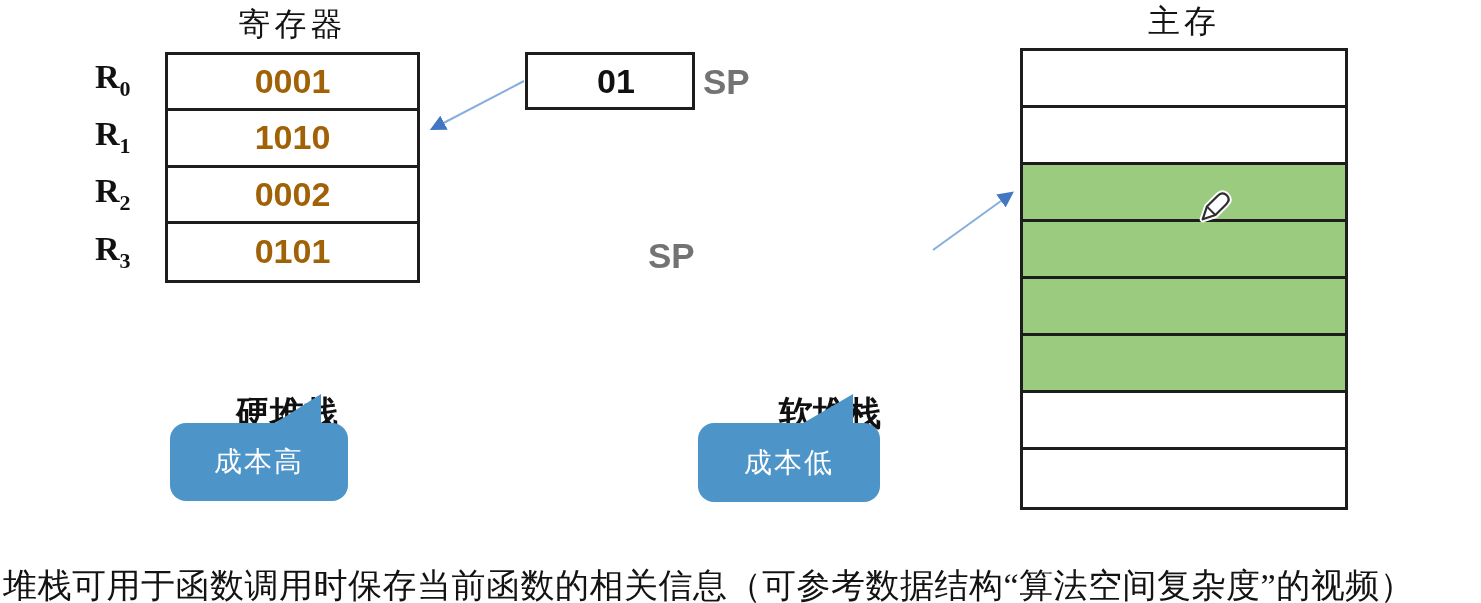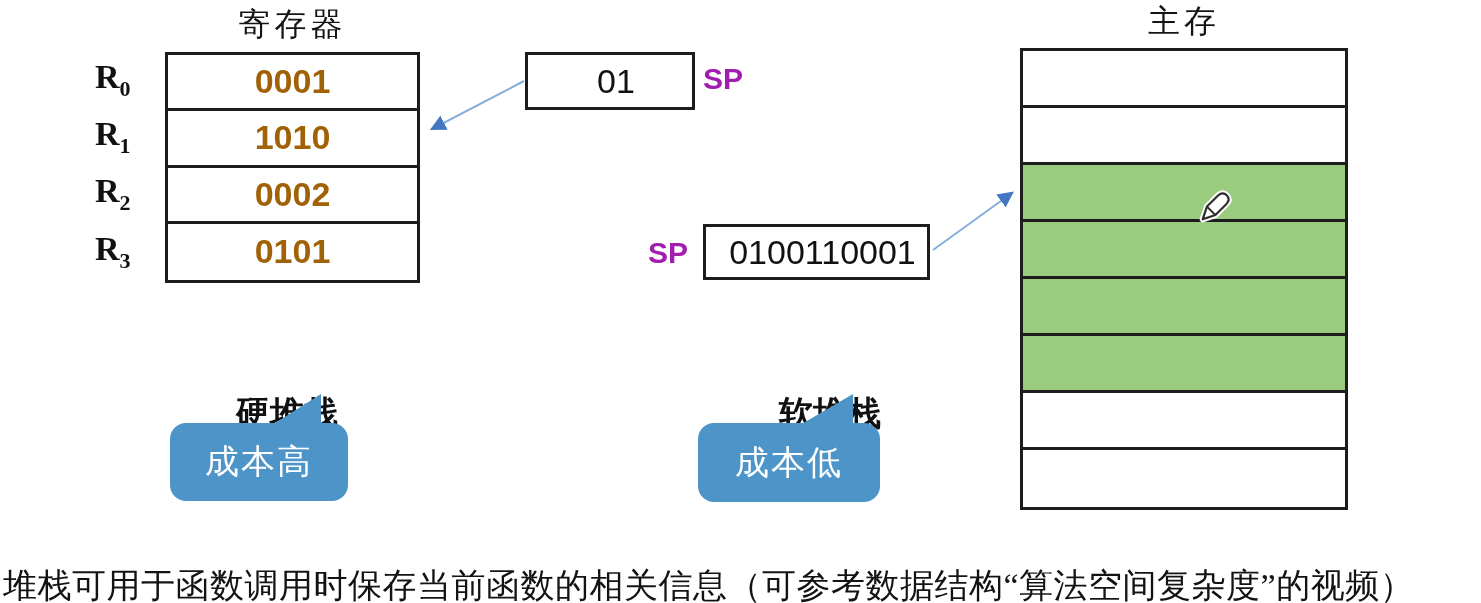--- a/index.html
+++ b/index.html
@@ -31,32 +31,32 @@
   .r-label{
     font-family:"Liberation Serif","DejaVu Serif",serif;
     font-size:34px;font-weight:600;color:#111;width:60px;text-align:left;
   }
   .r-label sub{font-size:22px;line-height:0;}
 
   
   .sp-box{
     box-sizing:border-box;border:3px solid #1d1d1d;background:#fff;
     display:flex;align-items:center;justify-content:center;
-    font-size:34px;font-weight:400;color:#111;padding-left:12px;
+    font-size:34px;font-weight:700;color:#111;padding-left:12px;
   }
-  .sp-text{font-size:30px;font-weight:600;color:#a21caf;}
+  .sp-text{font-size:35px;font-weight:600;color:#737373;}
 
   
   .stack-label{font-size:34px;font-weight:700;color:#101010;text-align:center;width:220px;margin-top:41px;}
 
   
   .bubble{
     background:var(--blue,#4D94C8);border-radius:16px;color:#ffffff;
     display:flex;align-items:center;justify-content:center;
-    font-size:34px;letter-spacing:2px;
+    font-size:28px;letter-spacing:2px;
   }
   .tail{
     background:var(--blue,#4D94C8);
     clip-path:polygon(0 100%,100% 0,100% 100%);
   }
 
   
   .caption{
     font-family:"Liberation Serif","DejaVu Serif",serif;
     font-size:34px;color:#131313;white-space:nowrap;letter-spacing:0.5px;
@@ -88,21 +88,20 @@
     <div class="t-row">0001</div>
     <div class="t-row">1010</div>
     <div class="t-row">0002</div>
     <div class="t-row">0101</div>
   </div>
 
   <div class="abs sp-box" style="left:525px;top:52px;width:170px;height:58px;">01</div>
   <div class="abs sp-text" style="left:703px;top:62px;">SP</div>
 
   <div class="abs sp-text" style="left:648px;top:236px;">SP</div>
-  <div class="abs sp-box" style="left:703px;top:224px;width:227px;height:56px;">0100110001</div>
 
   <div class="abs cn-title" style="left:1020px;top:0px;width:328px;">主存</div>
   <div class="abs box-table" style="left:1020px;top:48px;width:328px;height:462px;">
       <div class="t-row"></div>
       <div class="t-row"></div>
       <div class="t-row green"></div>
       <div class="t-row green"></div>
       <div class="t-row green"></div>
       <div class="t-row green"></div>
       <div class="t-row"></div>

